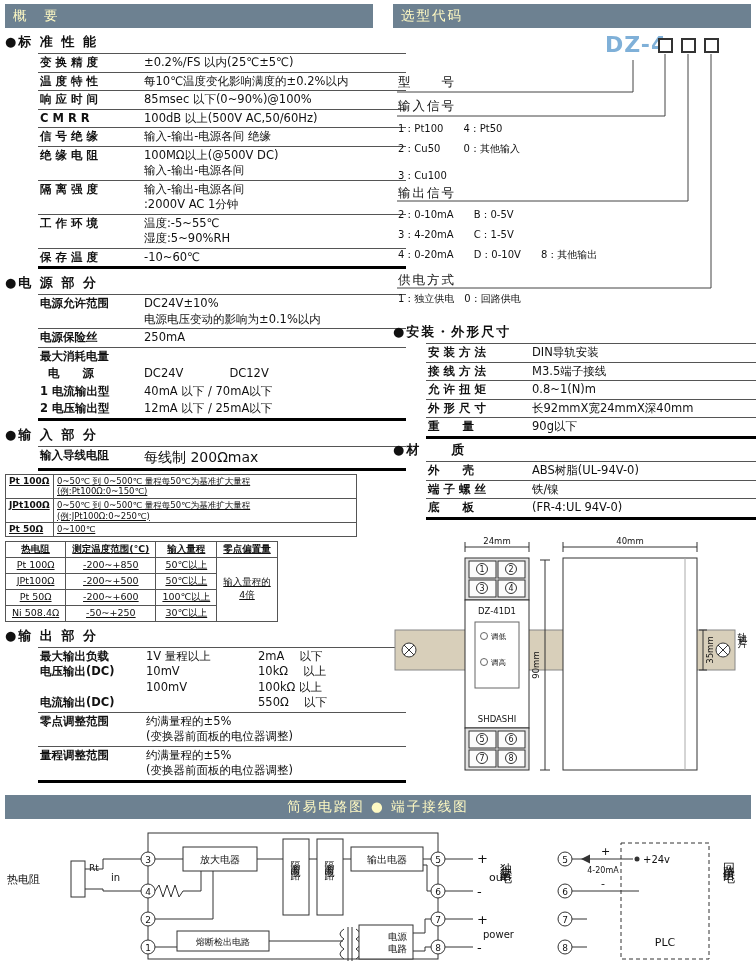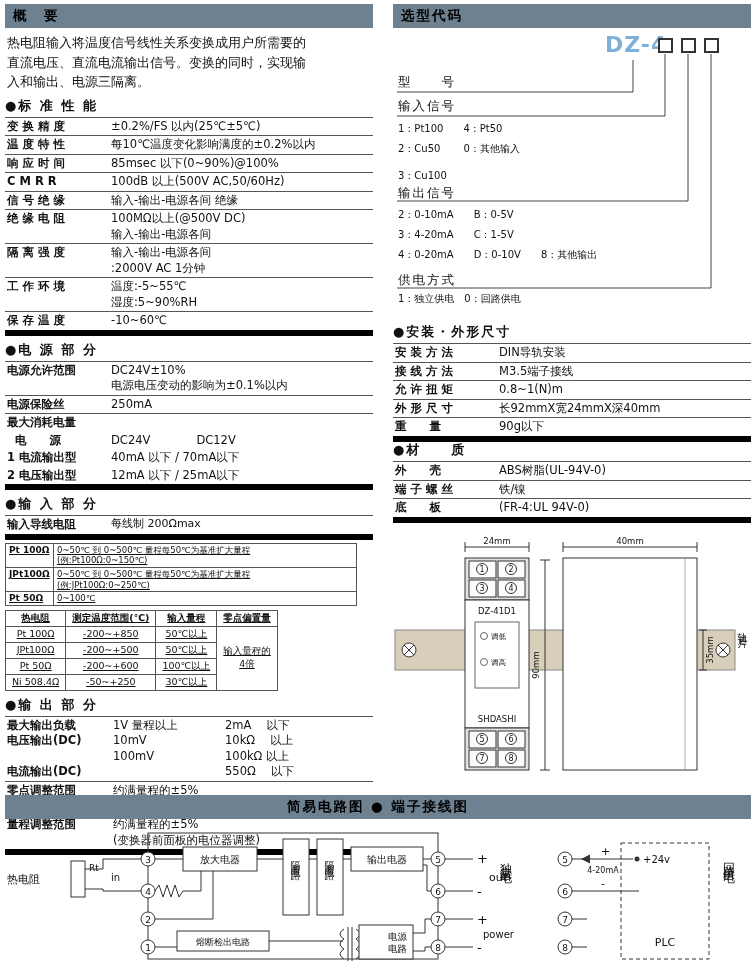--- a/index.html
+++ b/index.html
@@ -1,31 +1,31 @@
 <!DOCTYPE html>
 <html><head>
 <meta charset="utf-8">
 <style>
   * { margin:0; padding:0; box-sizing:border-box; }
   html,body { background:#fff; }
   .page { position:relative; width:756px; height:966px; background:#fff; overflow:hidden;
           font-family:"DejaVu Sans","Liberation Sans",sans-serif; color:#111; }
   .col-left  { position:absolute; left:5px;   top:4px; width:368px; }
   .col-right { position:absolute; left:393px; top:4px; width:358px; height:788px; }
-  .hbar { background:#6d8191; color:#000000; font-weight:bold; font-size:13.5px;
+  .hbar { background:#6d8191; color:#fef9c3; font-weight:normal; font-size:13.5px;
           padding:3px 8px; letter-spacing:2px; }
   .hbar.center { text-align:center; }
   .intro { font-size:13px; line-height:1.5; margin:5px 2px 4px; white-space:pre-line; }
   .sec-head { font-size:13px; font-weight:bold; letter-spacing:2px; margin:5px 0 2px; }
-  .tbl { width:100%; border-collapse:collapse; font-size:11.5px; border-bottom:6px solid #000000; }
+  .tbl { width:100%; border-collapse:collapse; font-size:11.5px; border-bottom:3px solid #000000;margin-left:33px; }
   .tbl td { border-top:1px solid #555; padding:1px 2px; vertical-align:top; line-height:1.35; }
   .tbl tr.nb td { border-top:none; }
   .lbl { font-weight:bold; width:104px; white-space:pre-wrap; }
   .val { white-space:pre-line; }
-  .small { font-size:11px; }
+  .small { font-size:14px; }
   .grid { border-collapse:collapse; margin-top:3px;text-decoration:underline; }
   .grid td, .grid th { border:1px solid #555; padding:1px 3px; vertical-align:top; }
   .rangeT { font-size:8.5px; width:352px; }
   .rangeT .glbl { width:48px; font-weight:bold; font-size:9px; }
   .rangeT .gval { white-space:pre-line; line-height:1.25; }
   .sensorT { font-size:9.5px; margin-top:4px; }
   .sensorT th { font-weight:bold; padding:1px 6px; }
   .sensorT td { padding:1px 6px; text-align:center; }
   .off { white-space:pre-line; vertical-align:middle !important; }
   
@@ -49,23 +49,20 @@
 </style>
 </head>
 <body>
 
 <div class="page">
 
   <div class="col-left">
     <div class="hbar">
       <span>概　要</span>
     </div>
-    <p class="intro">热电阻输入将温度信号线性关系变换成用户所需要的
-直流电压、直流电流输出信号。变换的同时，实现输
-入和输出、电源三隔离。</p>
 
     <div class="sec-head">●标 准 性 能</div>
     <table class="tbl">
         <tbody>
       <tr>
             <td class="lbl">变 换 精 度</td>
             <td class="val">±0.2%/FS 以内(25℃±5℃)</td>
           </tr>
       <tr>
             <td class="lbl">温 度 特 性</td>

